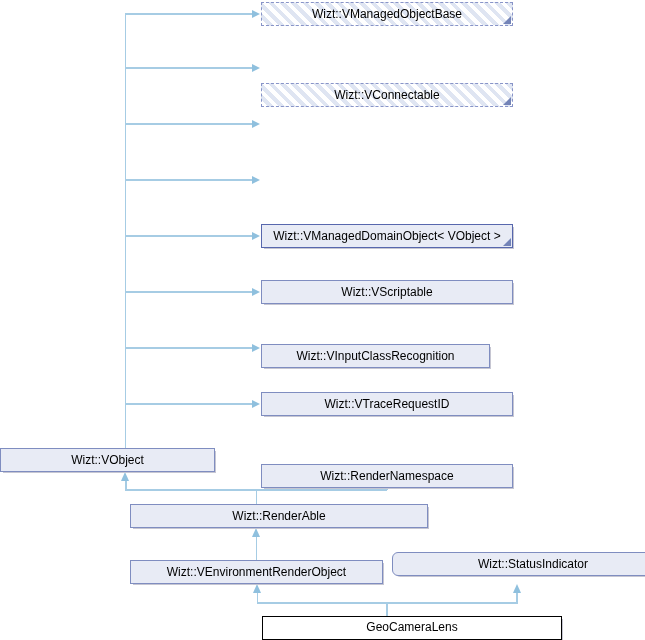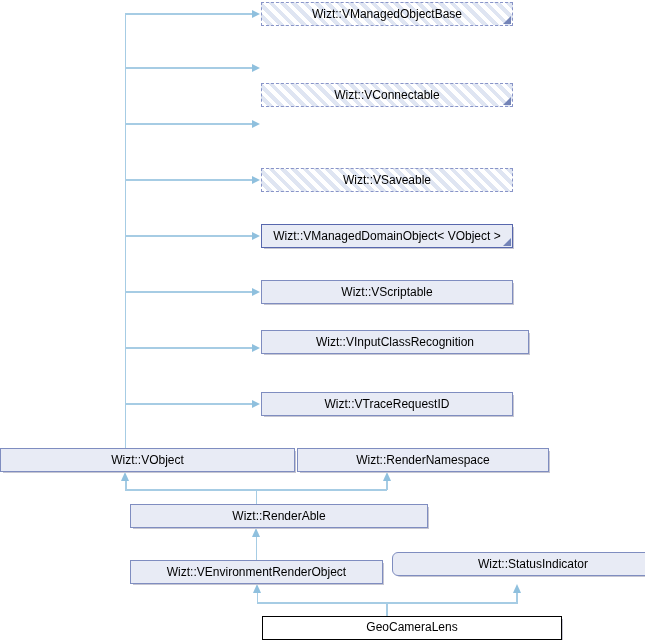--- a/index.html
+++ b/index.html
@@ -45,24 +45,24 @@
     background:#7383b7;
     clip-path:polygon(100% 0,100% 100%,0 100%);
   }
   
   .n0{left:261px;top:2px;width:252px;}
   .n1{left:261px;top:56px;width:252px;margin-top:27px;}
   .n2{left:261px;top:112px;width:252px;}
   .n3{left:261px;top:168px;width:252px;}
   .n4{left:261px;top:224px;width:252px;}
   .n5{left:261px;top:280px;width:252px;}
-  .n6{left:261px;top:330px;width:268px;}
+  .n6{left:261px;top:344px;width:229px;}
   .n7{left:261px;top:392px;width:252px;}
-  .n8{left:0px;top:448px;width:295px;}
-  .n9{left:261px;top:448px;width:252px;margin-left:36px;}
+  .n8{left:0px;top:448px;width:215px;}
+  .n9{left:261px;top:464px;width:252px;}
   .n10{left:130px;top:504px;width:298px;}
   .n11{left:130px;top:560px;width:253px;}
   .n12{left:392px;top:552px;width:282px;border-radius:6px;}
   .n13{left:262px;top:616px;width:300px;}
   
   .hline,.vline{position:absolute;background:#a6cce4;}
   .hline{height:1.5px;}
   .vline{width:1.5px;}
   .arr-r{
     position:absolute;width:0;height:0;
@@ -144,23 +144,20 @@
   <div class="vline c3-drop"></div>
 
   <div class="node hatched n0">
     <span class="lbl">Wizt::VManagedObjectBase</span>
     <span class="marker"></span>
   </div>
   <div class="node hatched n1">
     <span class="lbl">Wizt::VConnectable</span>
     <span class="marker"></span>
   </div>
-  <div class="node hatched n3">
-    <span class="lbl">Wizt::VSaveable</span>
-  </div>
   <div class="node solid darkb n4">
     <span class="lbl">Wizt::VManagedDomainObject&lt; VObject &gt;</span>
     <span class="marker"></span>
   </div>
   <div class="node solid n5">
     <span class="lbl">Wizt::VScriptable</span>
   </div>
   <div class="node solid n6">
     <span class="lbl">Wizt::VInputClassRecognition</span>
   </div>

